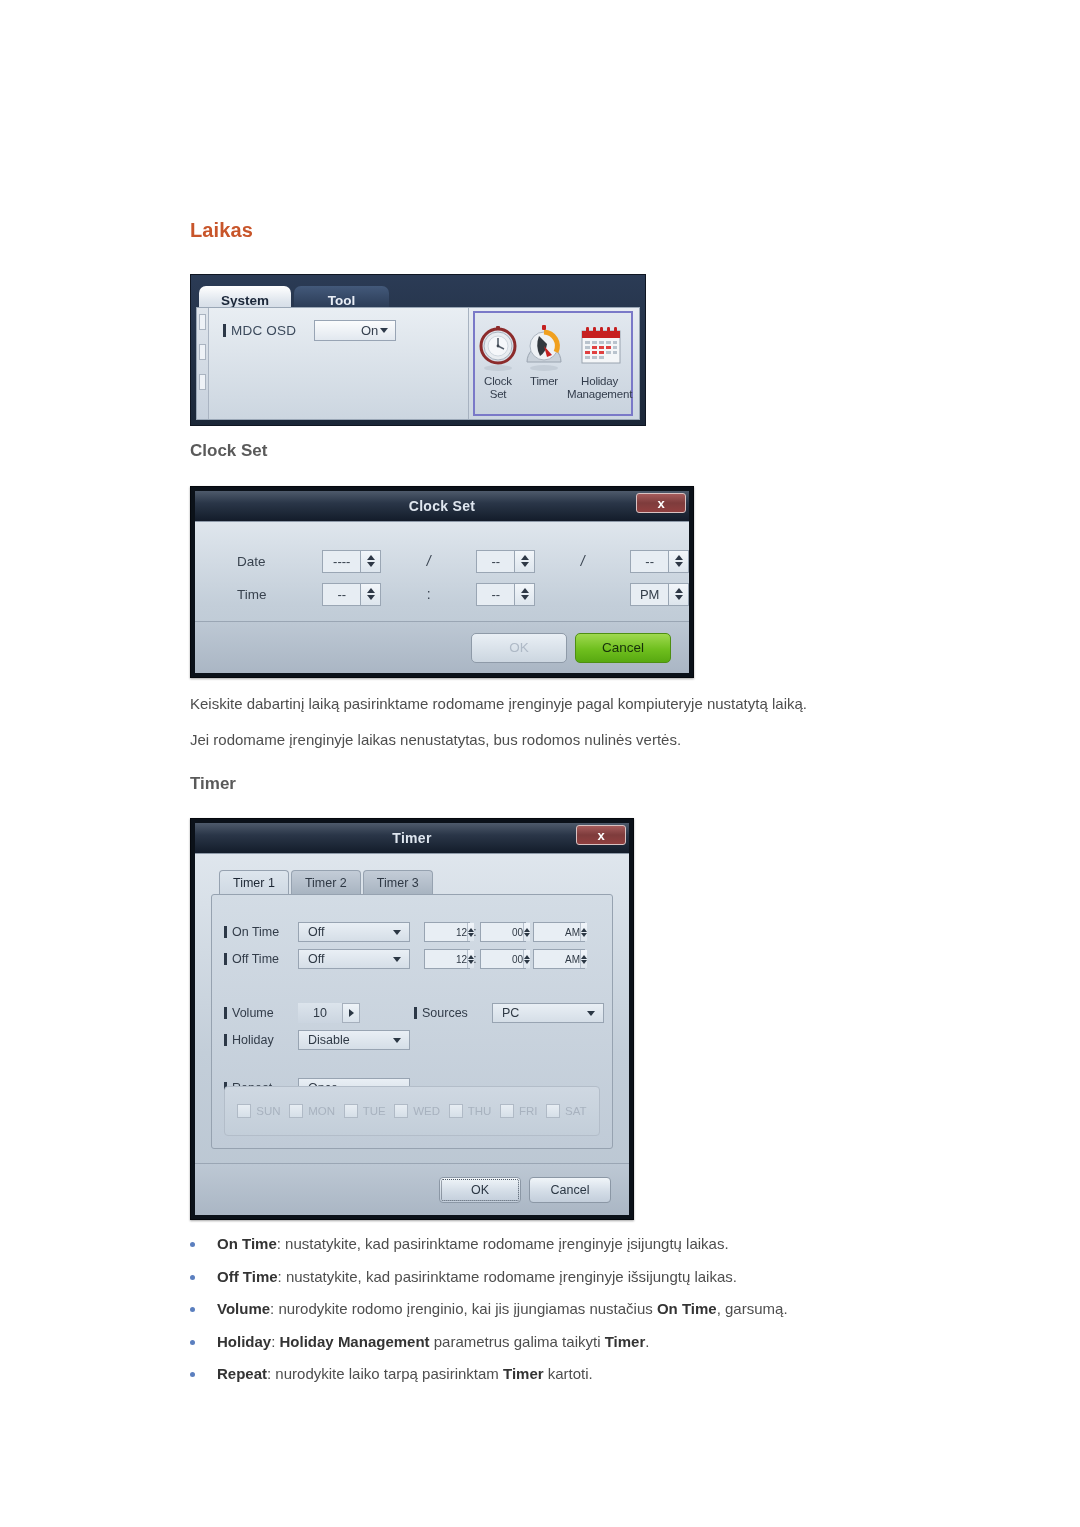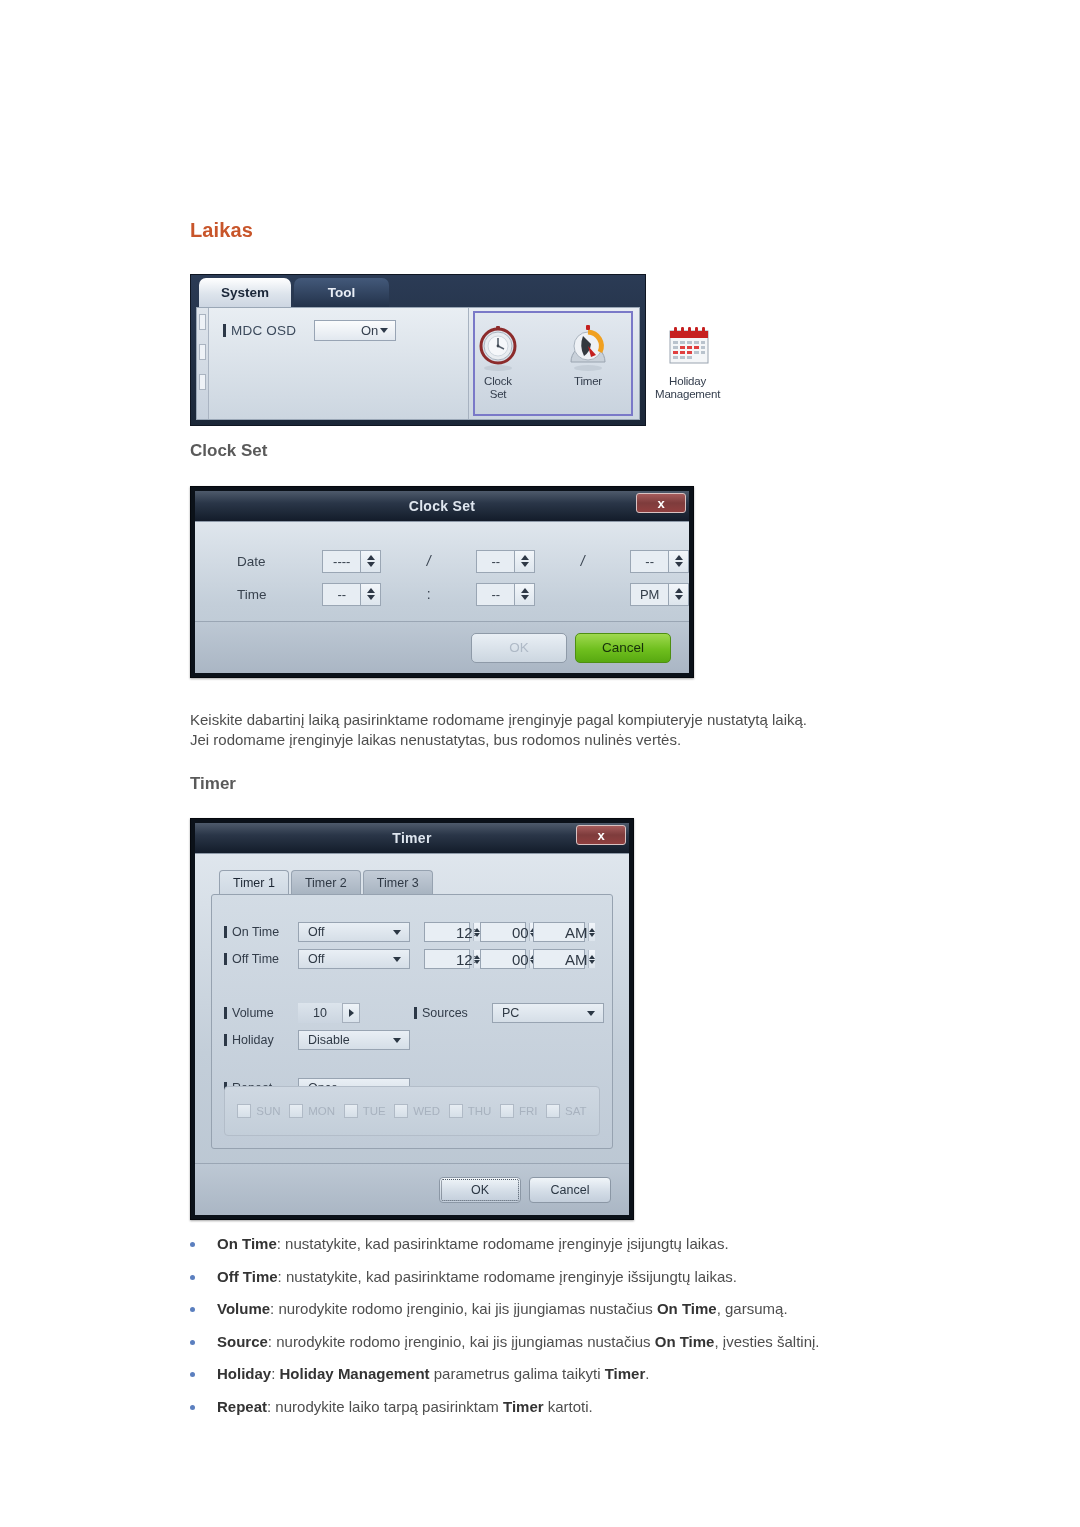--- a/index.html
+++ b/index.html
@@ -29,21 +29,21 @@
     font-size:17px; font-weight:bold; color:#5a5a5a;
   }
 
   
   .mdc-panel {
     position:absolute; left:190px; top:274px;
     width:456px; height:152px;
     background:linear-gradient(180deg,#2b3b55 0%, #1b2738 100%);
     border:1px solid #0f1622;
   }
-  .mdc-tabs { position:absolute; left:0; top:0; width:100%; height:32px; }
+  .mdc-tabs { position:absolute; left:0; top:8px; width:100%; height:32px; }
   .tab {
     position:absolute; top:3px; height:29px;
     border-radius:7px 7px 0 0;
     font-size:13.5px; font-weight:bold;
     display:flex; align-items:center; justify-content:center;
     color:#1d2a3d;
   }
   .tab.sys {
     left:8px; width:92px;
     background:linear-gradient(180deg,#ffffff 0%, #dde4ec 55%, #cdd6e2 100%);
@@ -98,21 +98,20 @@
     flex:1; position:relative;
     background:linear-gradient(180deg,#e7ecf2 0%, #cdd7e1 100%);
     padding:4px;
   }
   .icon-group {
     position:absolute; left:4px; top:3px; right:6px; bottom:3px;
     border:2px solid #7a79c8;
     background:linear-gradient(180deg,#e2e8ef 0%, #c9d3de 100%);
     display:flex; align-items:flex-start; justify-content:space-between;
     padding-top:6px;
-    gap:44px;
   }
   .icon-item { width:62px; text-align:center; }
   .icon-item .glyph { height:56px; display:flex;align-items:center;justify-content:center; }
   .icon-item .cap {
     font-size:11.5px; line-height:13px; color:#333d4c; letter-spacing:-0.2px;
     white-space:pre-line;
   }
   .icon-item.wide { width:90px; }
 
   
@@ -213,21 +212,21 @@
   .tm-lbl { width:86px; padding-left:12px; font-size:12.5px; color:#323c49; display:flex;align-items:center; }
   .tm-lbl .lbl-bar { height:12px; }
   .sel2 {
     width:112px; height:20px; background:linear-gradient(180deg,#e9eff5,#d5dee7);
     border:1px solid #98a4b2; display:flex; align-items:center; position:relative;
     font-size:12.5px; color:#2f3945;
   }
   .sel2 .v { padding-left:9px; flex:1; }
   .sel2 .caret { width:0;height:0;border-left:4px solid transparent;border-right:4px solid transparent;border-top:5px solid #2b3744; margin-right:8px; }
   .spin2 { width:46px; height:20px; display:flex; background:#e8eef4; border:1px solid #98a4b2; }
-  .spin2 .val { flex:1; display:flex;align-items:center;justify-content:center; font-size:15px; color:#2f3945;margin-left:31px; }
+  .spin2 .val { flex:1; display:flex;align-items:center;justify-content:center; font-size:10px; color:#2f3945;margin-left:31px; }
   .spin2 .arrows { width:14px; display:flex;flex-direction:column;align-items:center;justify-content:center;gap:1px;
       background:linear-gradient(180deg,#f1f5fa,#dde5ed); border-left:1px solid #b6c0cc;}
   .spin2 .ar-up{border-left:3.5px solid transparent;border-right:3.5px solid transparent;border-bottom:4.5px solid #2b3744;}
   .spin2 .ar-dn{border-left:3.5px solid transparent;border-right:3.5px solid transparent;border-top:4.5px solid #2b3744;}
   .spin3 { width:52px; }
   .minicolon { width:10px; text-align:center; font-size:12px; color:#39434f; }
   .volbox { width:62px; height:20px; display:flex; background:linear-gradient(180deg,#dce4ec,#cbd5e0); border:0; }
   .volbox .val { flex:1; display:flex;align-items:center;justify-content:center; font-size:12.5px; color:#2f3945; }
   .volbox .nxt { width:18px; display:flex;align-items:center;justify-content:center;
      background:linear-gradient(180deg,#eef3f8,#d9e2eb); border:1px solid #a6b0bd; }
@@ -250,21 +249,21 @@
     display:flex;align-items:center;justify-content:center;
     border:1px solid #8b97a5; color:#2b3744;
     background:linear-gradient(180deg,#f0f5f9 0%, #d4dde7 55%, #c3cedb 100%);
   }
   .btn2.focused { outline:1px dotted #4a5563; outline-offset:-3px; }
 
   
   .para {
     position:absolute; left:190px; font-size:15px; color:#4e4e4e; line-height:20px;
   }
-  .p1 { top:710px; }
+  .p1 { top:694px; }
   .p2 { top:730px; }
   .bullets { position:absolute; left:190px; top:1234px; width:800px; }
   .bullet { display:flex; align-items:flex-start; margin-bottom:12.5px; }
   .bullet .dot {
     width:5px;height:5px;border-radius:50%;background:#5b7fbf;
     margin:8px 22px 0 0; flex:none;
   }
   .bullet .txt { font-size:15px; color:#4e4e4e; line-height:20px; }
   .bullet .txt b { color:#343434; font-weight:bold; }
 </style>
@@ -640,24 +639,20 @@
     <div class="bullet">
       <span class="dot"></span>
       <span class="txt"><b>Off Time</b><span>: nustatykite, kad pasirinktame rodomame įrenginyje išsijungtų laikas.</span></span>
     </div>
 
     <div class="bullet">
       <span class="dot"></span>
       <span class="txt"><b>Volume</b><span>: nurodykite rodomo įrenginio, kai jis įjungiamas nustačius </span><b>On Time</b><span>, garsumą.</span></span>
     </div>
 
-    <div class="bullet">
-      <span class="dot"></span>
-      <span class="txt"><b>Source</b><span>: nurodykite rodomo įrenginio, kai jis įjungiamas nustačius </span><b>On Time</b><span>, įvesties šaltinį.</span></span>
-    </div>
 
     <div class="bullet">
       <span class="dot"></span>
       <span class="txt"><b>Holiday</b><span>: </span><b>Holiday Management</b><span> parametrus galima taikyti </span><b>Timer</b><span>.</span></span>
     </div>
 
     <div class="bullet">
       <span class="dot"></span>
       <span class="txt"><b>Repeat</b><span>: nurodykite laiko tarpą pasirinktam </span><b>Timer</b><span> kartoti.</span></span>
     </div>

